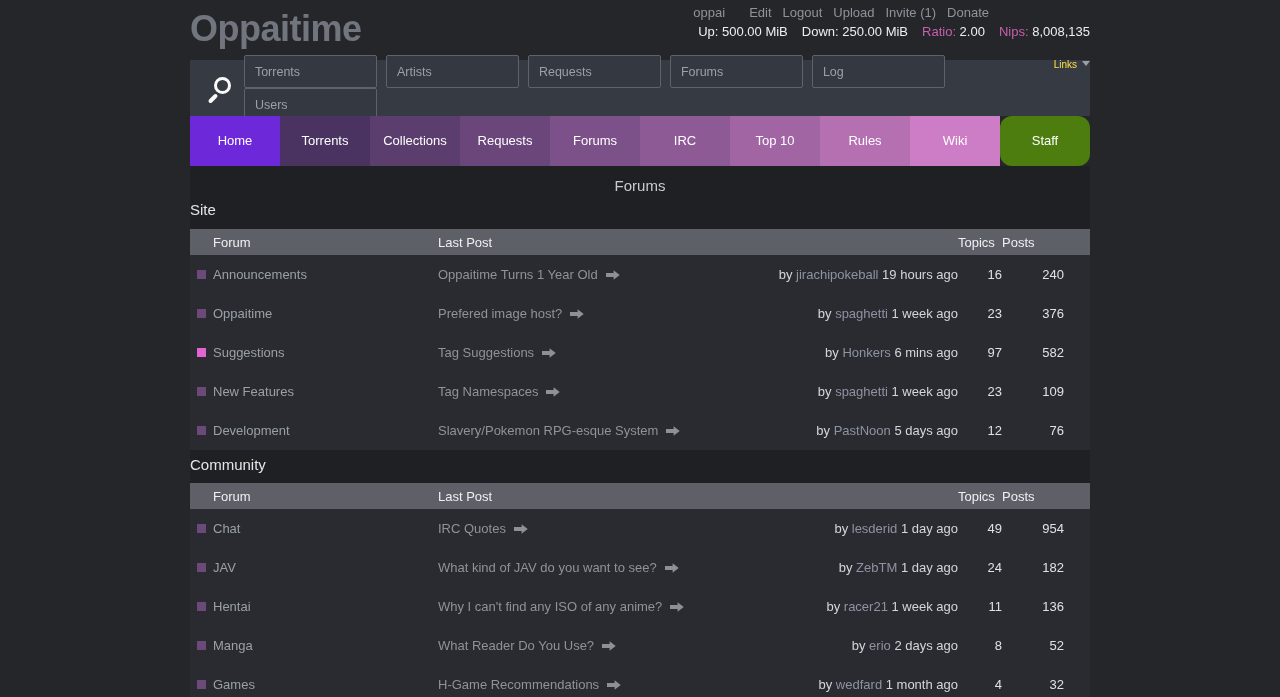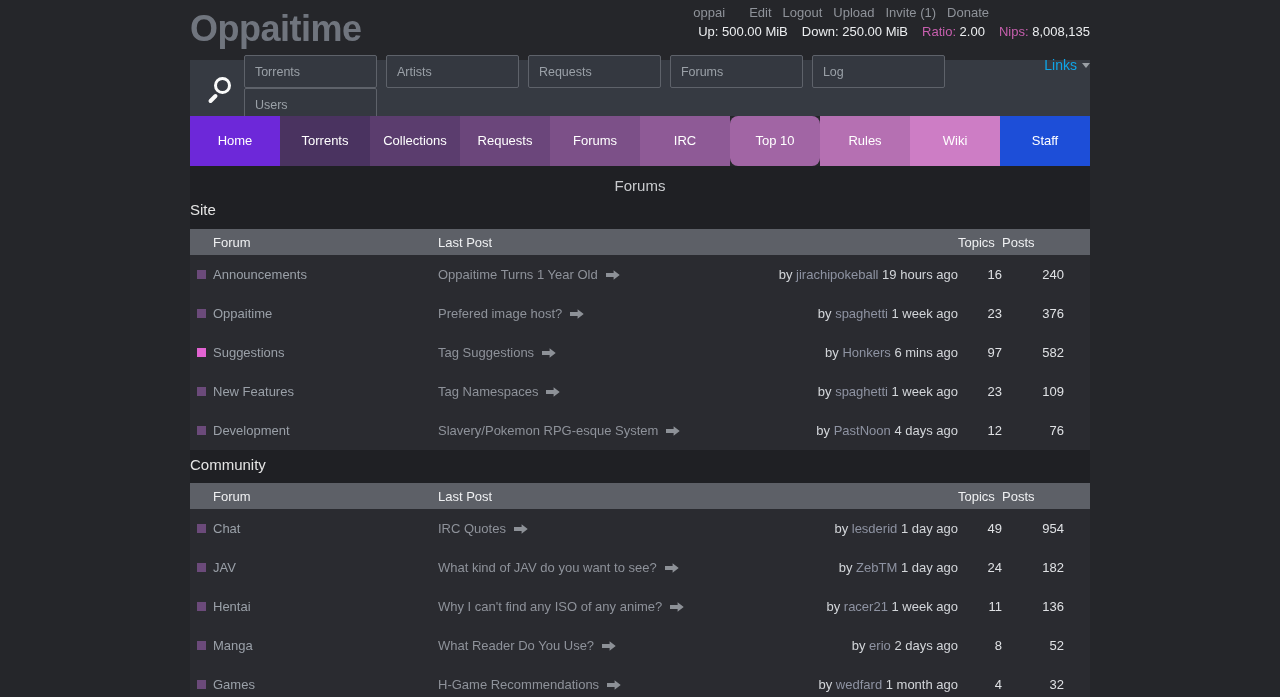--- a/index.html
+++ b/index.html
@@ -21,21 +21,21 @@
   .top-right { padding-top: 4px; text-align: right; }
   .user-links { font-size: 13px; line-height: 18px; color: #8f939a; padding-right: 101px; }
   .user-links a { color: #8f939a; margin-left: 11px; }
   .user-links a.username { margin-left: 0; margin-right: 13px; }
   .stats-line { font-size: 13px; line-height: 19px; color: #eceef0; }
   .stat { margin-left: 14px; }
   .stat:first-child { margin-left: 0; }
   .stat .lbl { color: #eceef0; }
   .stat.accent .lbl { }
   .stat .val { color: #eceef0; }
-  .links-dd { font-size: 14px; line-height: 16px; color: #0ea5e9; cursor: pointer; display: inline-block; margin-top: 16px; }
+  .links-dd { font-size: 10px; line-height: 16px; color: #fde047; cursor: pointer; display: inline-block; margin-top: 16px; }
   .caret {
     display: inline-block; width: 0; height: 0; margin-left: 5px; vertical-align: 2px;
     border-left: 4px solid transparent; border-right: 4px solid transparent;
     border-top: 5px solid #9ba0a6;
   }
 
   
   .searchbar {
     height: 56px; background: #363a42;
     display: flex; align-items: center; padding-left: 22px;
@@ -118,24 +118,24 @@
     <span id="search-fields"><input placeholder="Torrents" type="text" style=""><input placeholder="Artists" type="text" style=""><input placeholder="Requests" type="text" style=""><input placeholder="Forums" type="text" style=""><input placeholder="Log" type="text" style=""><input placeholder="Users" type="text" style=""></span>
   </div>
 
   <nav id="main-nav">
       <div class="nav-item" style="background: #6d28d9;">Home</div>
       <div class="nav-item" style="background: rgb(74, 51, 96);">Torrents</div>
       <div class="nav-item" style="background: rgb(91, 61, 110);">Collections</div>
       <div class="nav-item" style="background: rgb(107, 70, 123);">Requests</div>
       <div class="nav-item" style="background: rgb(124, 80, 136);">Forums</div>
       <div class="nav-item" style="background: rgb(142, 90, 150);">IRC</div>
-      <div class="nav-item" style="background: rgb(161, 101, 164); border-radius: 8px;">Top 10</div>
+      <div class="nav-item" style="background: rgb(161, 101, 164);">Top 10</div>
       <div class="nav-item" style="background: rgb(181, 112, 178);">Rules</div>
       <div class="nav-item" style="background: rgb(205, 125, 197);">Wiki</div>
-      <div class="nav-item" style="background: #1d4ed8;">Staff</div>
+      <div class="nav-item" style="background: #4d7c0f; border-radius: 12px;">Staff</div>
     </nav>
 
   <main>
     <div class="page-title">Forums</div>
     <div id="sections">
         <div class="section">
           <div class="section-heading">Site</div>
           <div class="t-head">
             <div class="h-forum">Forum</div>
             <div class="h-last">Last Post</div>
@@ -225,21 +225,21 @@
             </div>
             <div class="cell-last">
               <span class="topic-wrap">
                 <a class="topic-link">Slavery/Pokemon RPG-esque System</a>
                 <a class="arrow-icon">
                   <svg width="14" height="10" viewBox="0 0 14 10">
                     <path d="M0 3.1 H7.6 V0.3 L13.7 5 L7.6 9.7 V6.9 H0 Z" fill="#8d9197"></path>
                   </svg>
                 </a>
               </span>
-              <span class="byline"><span>by </span><a class="user">PastNoon</a><span> 4 days ago</span></span>
+              <span class="byline"><span>by </span><a class="user">PastNoon</a><span> 5 days ago</span></span>
             </div>
             <div class="num">12</div>
             <div class="num">76</div>
           </div>
         </div>
         <div class="section">
           <div class="section-heading">Community</div>
           <div class="t-head">
             <div class="h-forum">Forum</div>
             <div class="h-last">Last Post</div>

